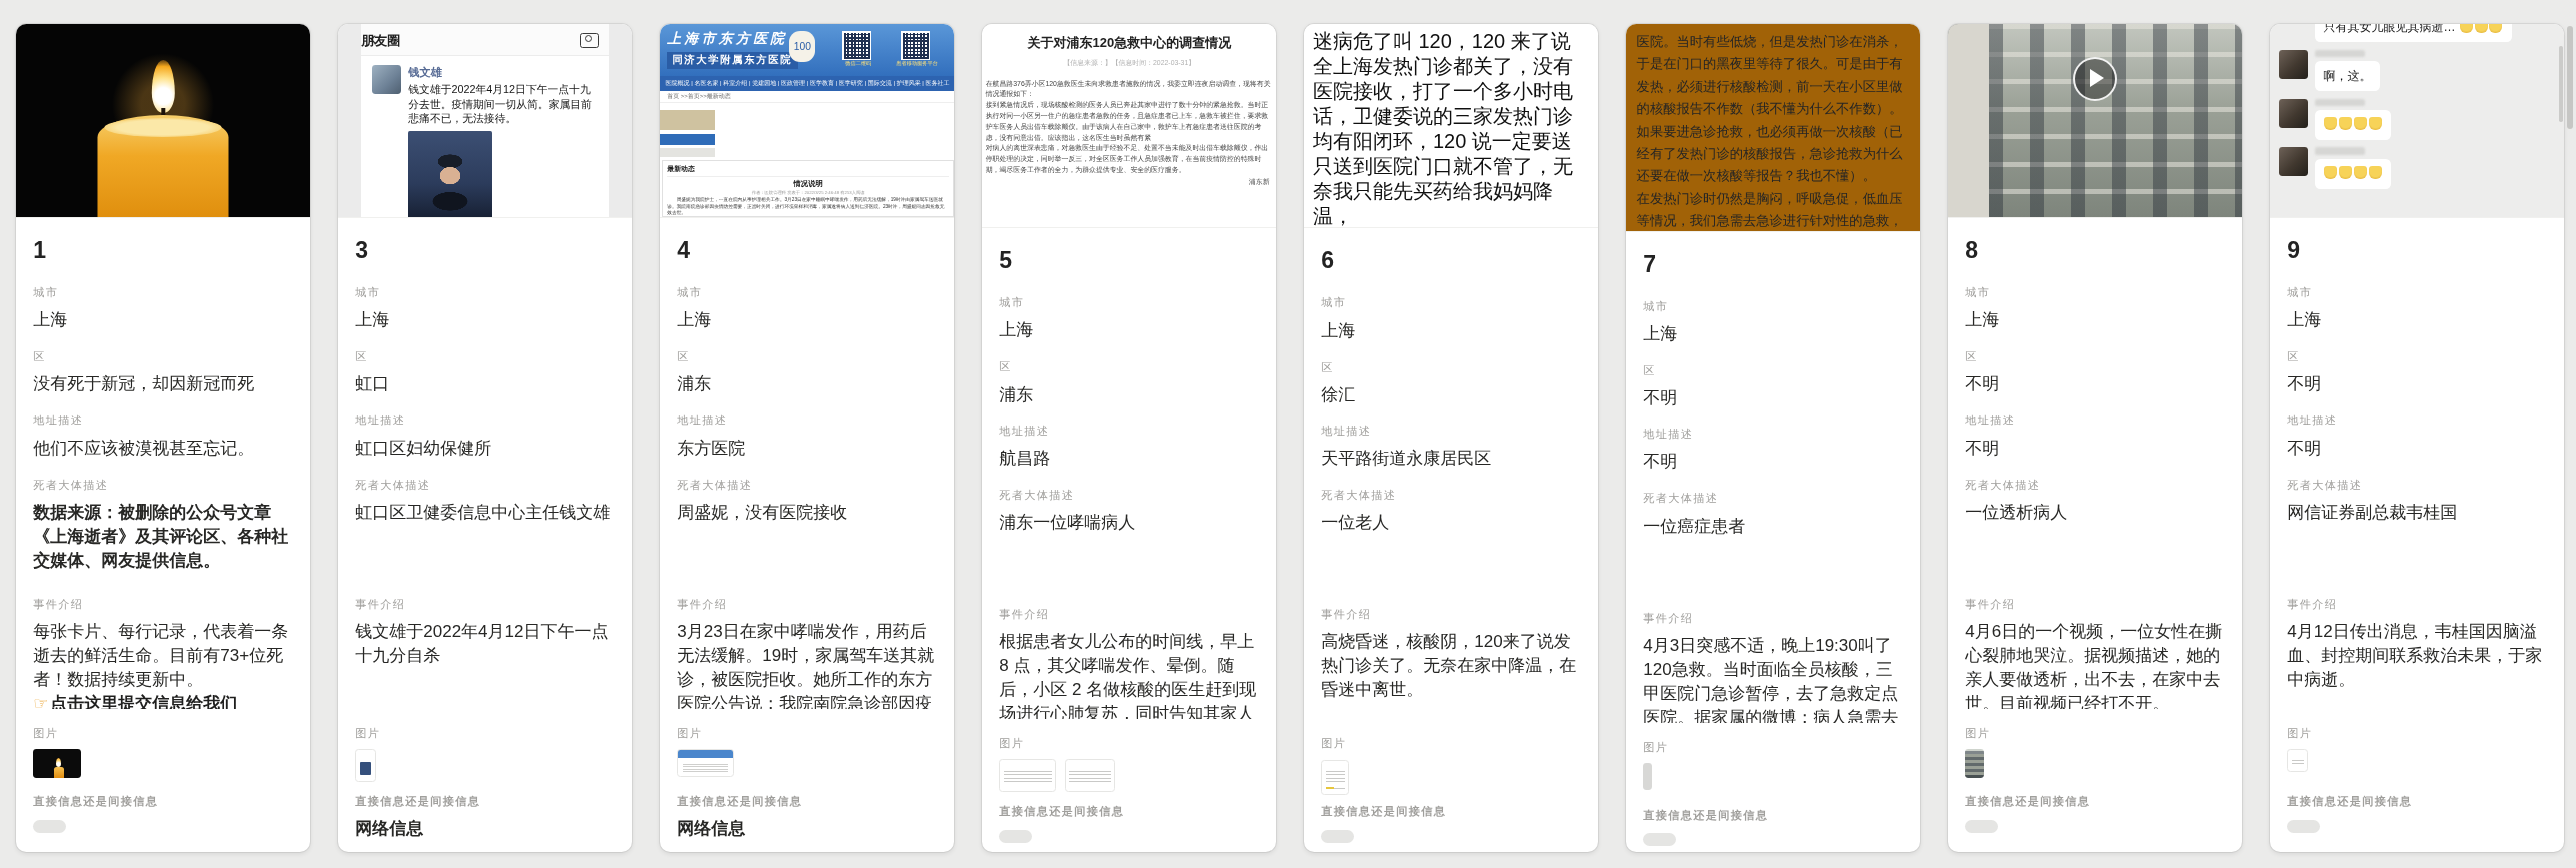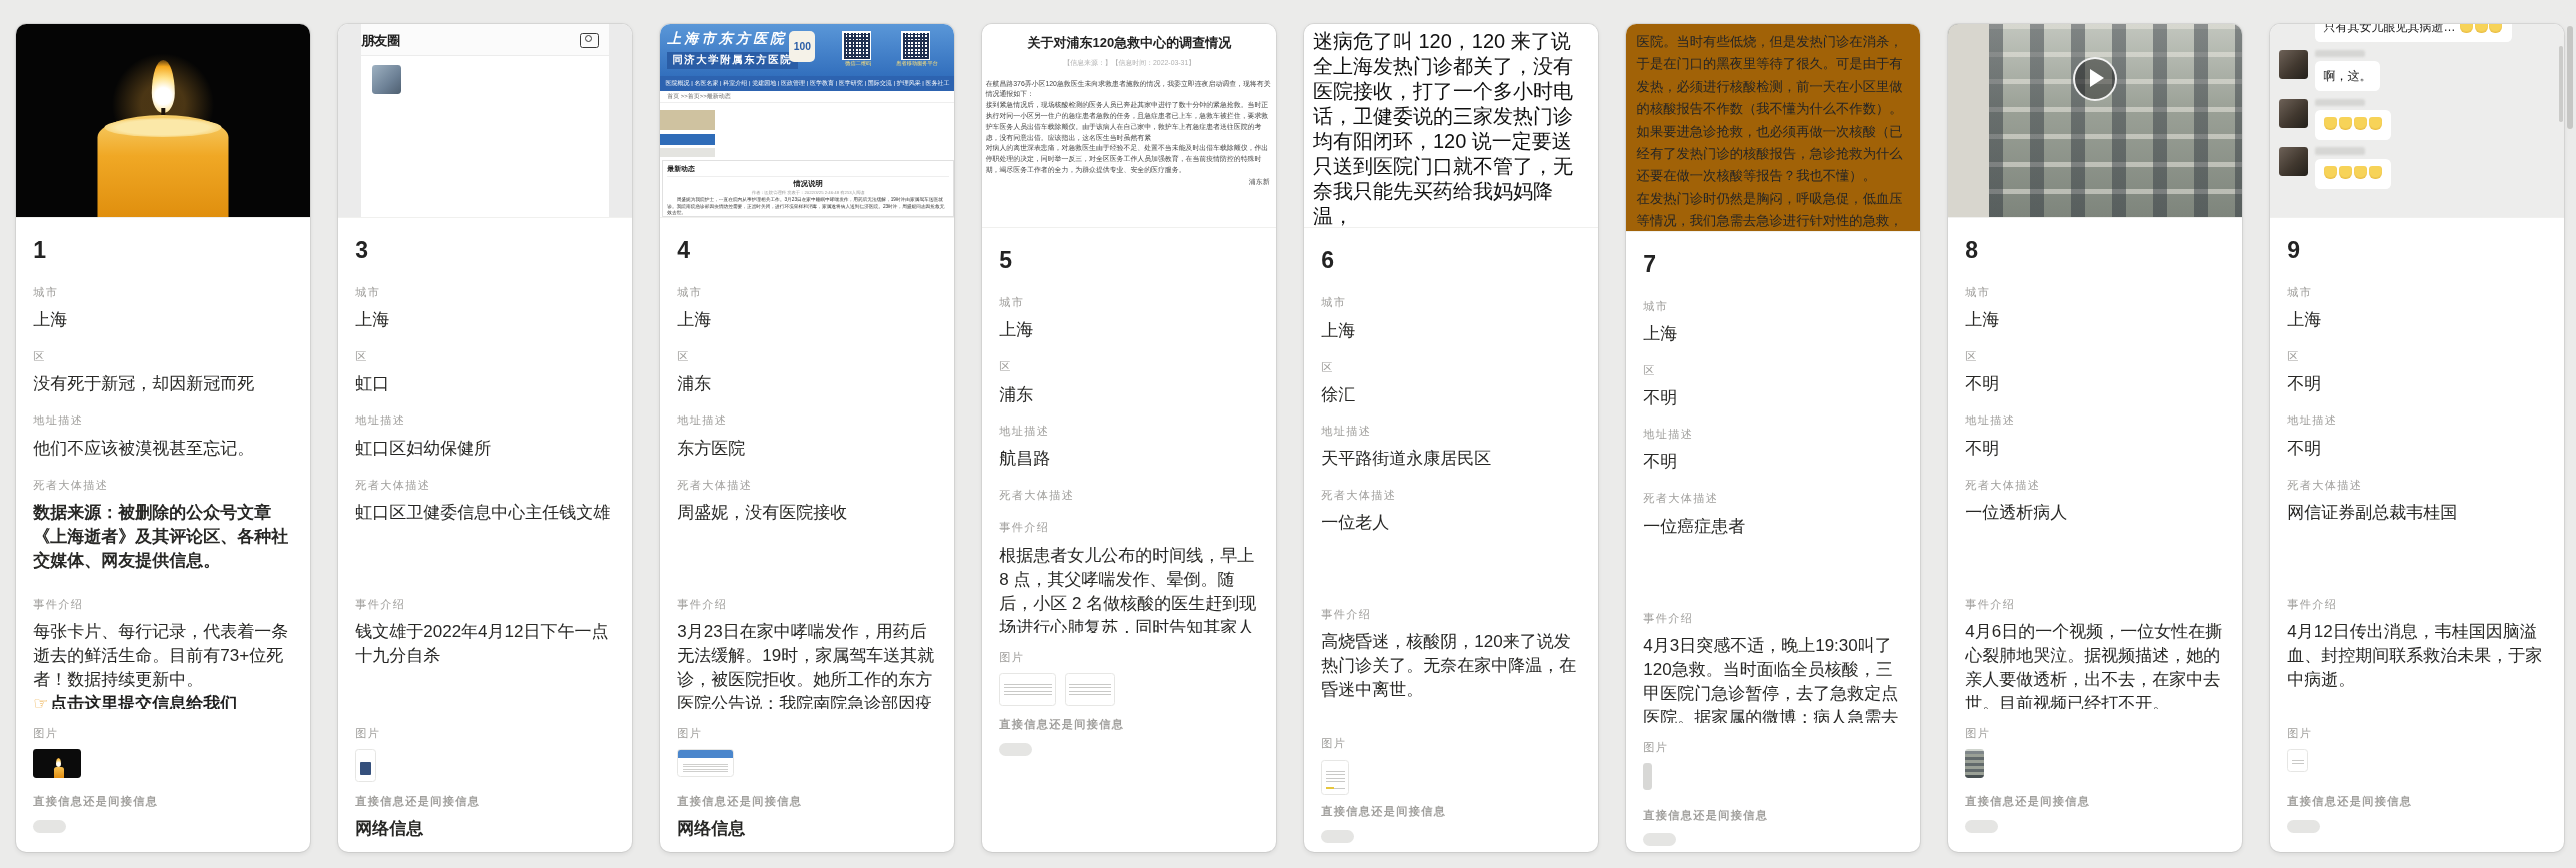--- a/index.html
+++ b/index.html
@@ -78,22 +78,22 @@
     radial-gradient(ellipse 34% 16% at 50% 74%,#10151f 0 60%,transparent 62%),
     radial-gradient(ellipse 20% 15% at 50% 47%,#d9b193 0 60%,transparent 62%),
     radial-gradient(ellipse 24% 12% at 50% 32%,#171d28 0 60%,transparent 62%),
     linear-gradient(180deg,#3c4f73 0%,#2c3c5c 55%,#121a2a 100%);}
 
   
   .hospital{background:#fff;}
   .h-top{height:52px;background:linear-gradient(180deg,#5a97d8 0%,#326fbd 100%);position:relative;color:#fff;}
   .h-name{position:absolute;left:6.9px;top:6px;font-size:13.8px;font-weight:700;font-style:italic;letter-spacing:3.4px;}
   .h-sub{position:absolute;left:6.9px;top:27.5px;font-size:10.3px;font-weight:700;letter-spacing:1.7px;background:#2a5da6;padding:1.7px 5.2px;}
-  .h-badge{position:absolute;left:129px;top:6.9px;width:26px;height:31px;background:#f5f2e8;border-radius:5px;
-    color:#2a5da6;font-weight:700;font-size:10.3px;text-align:center;line-height:31px;}
+  .h-badge{position:absolute;left:129px;top:6.9px;width:26px;height:31px;background:#f5f2e8;border-radius:11px;
+    color:#2a5da6;font-weight:400;font-size:10.3px;text-align:center;line-height:31px;}
   .qr{position:absolute;top:6.9px;width:26px;height:26px;background:#fff;padding:1.7px;}
   .qr::after{content:"";display:block;width:100%;height:100%;
     background:repeating-linear-gradient(0deg,#203050 0 1.7px,transparent 1.7px 3.4px),
                repeating-linear-gradient(90deg,#203050 0 1.7px,#fff 1.7px 3.4px);}
   .qr1{right:83px;} .qr2{right:24px;}
   .qr-cap{position:absolute;top:36px;font-size:5.2px;color:#ffe27a;width:52px;text-align:center;}
   .qc1{right:70px;} .qc2{right:11.2px;}
   .h-nav{height:14.6px;background:#2d63b0;color:#fff;font-size:6px;line-height:14.6px;padding-left:5.2px;
     white-space:nowrap;overflow:hidden;}
   .h-crumb{height:11.2px;font-size:6px;color:#666;line-height:11.2px;padding-left:6.9px;background:#fff;border-bottom:0.9px solid #eee;}
@@ -201,20 +201,25 @@
   <article class="card">
     <div class="media moments">
       <div class="phone">
         <div class="m-head">
           <span class="m-back">‹</span>
           <span class="m-title">朋友圈</span>
           <span class="m-cam"></span>
         </div>
         <div class="m-post">
           <div class="m-avatar"></div>
+          <div class="m-right">
+            <div class="m-name">钱文雄</div>
+            <div class="m-text">钱文雄于2022年4月12日下午一点十九分去世。疫情期间一切从简。家属目前悲痛不已，无法接待。</div>
+            <div class="m-photo"></div>
+          </div>
         </div>
       </div>
     </div>
     <div class="cbody">
       <div class="num">3</div>
       <div class="prop">
         <div class="label">城市</div>
         <div class="value">上海</div>
       </div>
       <div class="prop">
@@ -330,20 +335,21 @@
       <div class="prop">
         <div class="label">区</div>
         <div class="value">浦东</div>
       </div>
       <div class="prop">
         <div class="label">地址描述</div>
         <div class="value">航昌路</div>
       </div>
       <div class="prop deceased">
         <div class="label">死者大体描述</div>
+        <div class="value">浦东一位哮喘病人</div>
       </div>
       <div class="prop event">
         <div class="label">事件介绍</div>
         <div class="value">根据患者女儿公布的时间线，早上 8 点，其父哮喘发作、晕倒。随后，小区 2 名做核酸的医生赶到现场进行心肺复苏，同时告知其家人需要 AED。…</div>
       </div>
       <div class="prop">
         <div class="label">图片</div>
         <div class="thumbs">
           <div class="th th5a lines"></div>
           <div class="th th5b lines"></div>

